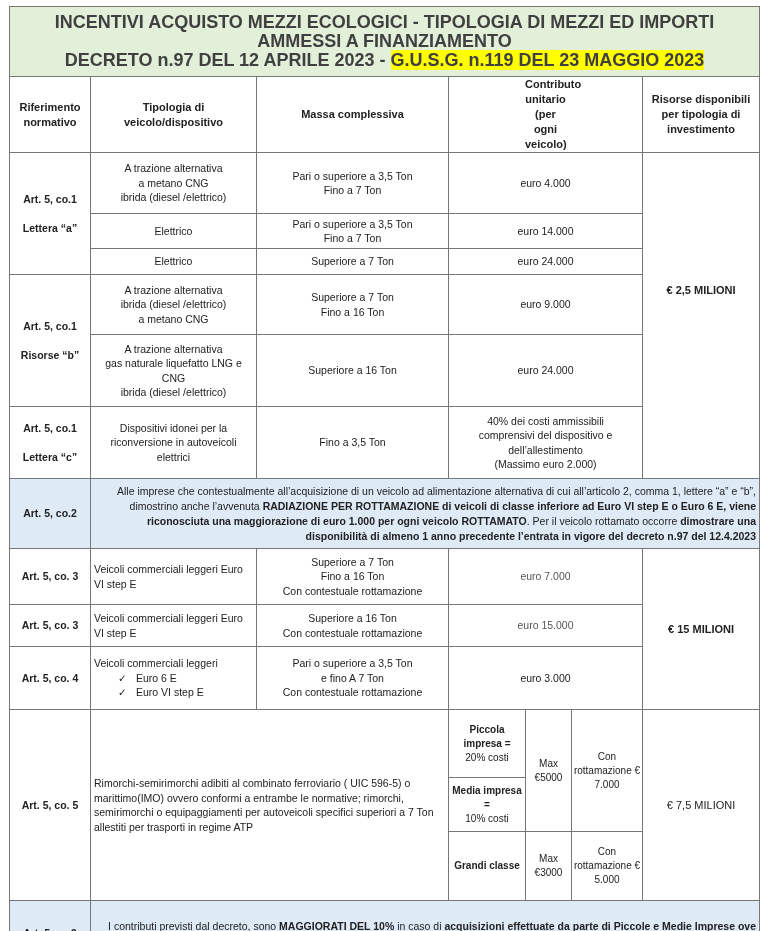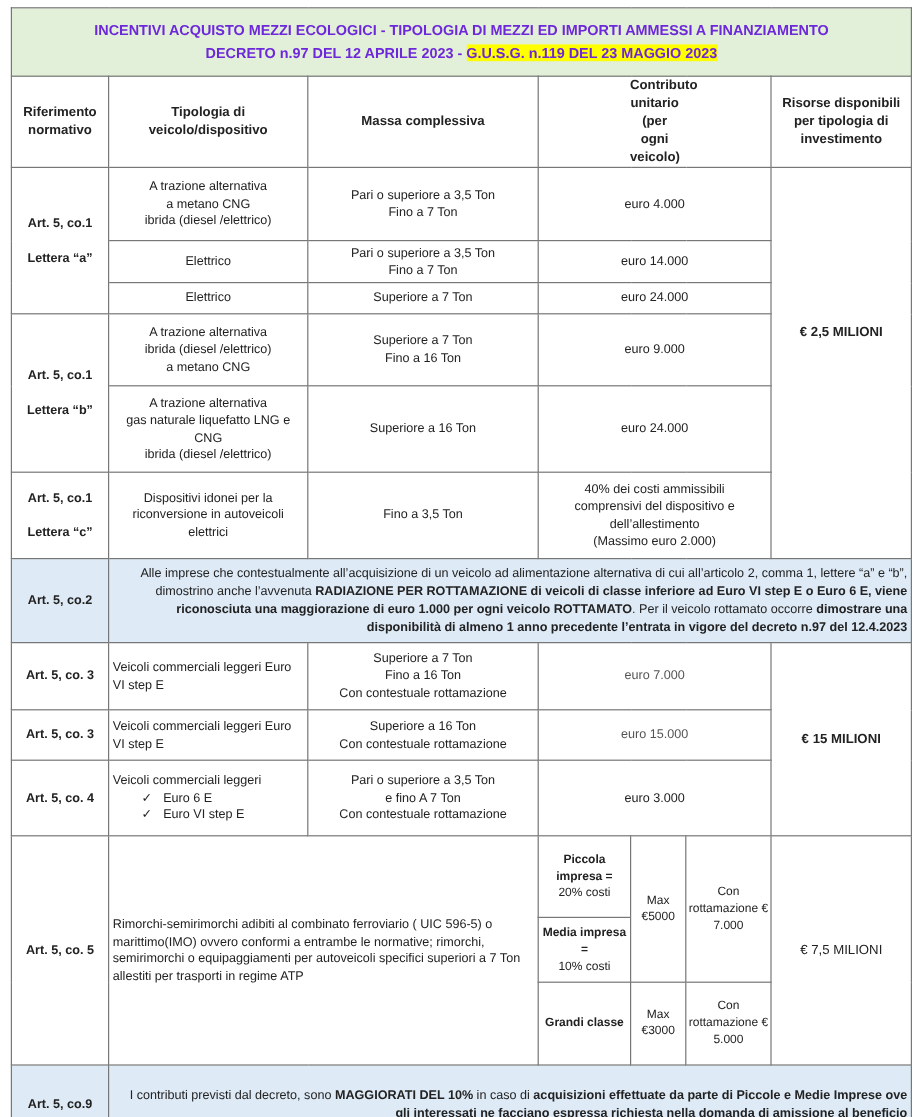--- a/index.html
+++ b/index.html
@@ -1,21 +1,21 @@
 <!DOCTYPE html>
 <html><head>
 <meta charset="utf-8">
 <style>
   html, body { margin: 0; padding: 0; background: #ffffff; }
   body { width: 768px; height: 931px; overflow: hidden; position: relative;
          font-family: "Liberation Sans", sans-serif; color: #222; }
   .tbl { position: absolute; left: 9px; top: 6px; width: 750px; }
   table { border-collapse: collapse; width: 750px; table-layout: fixed; font-size: 10.5px; }
   td, th { border: 1px solid #777; padding: 2px 3px; text-align: center; vertical-align: middle; line-height: 14.5px; }
-  .title { background: #E2EFD9; color: #6d28d9; font-weight: bold; font-size: 12px; line-height: 19px; padding: 6px 4px; }
+  .title { background: #E2EFD9; color: #404040; font-weight: bold; font-size: 18px; line-height: 19px; padding: 6px 4px; }
   .hl { background: #FFFF00; }
   .hdr { font-weight: bold; font-size: 11px; line-height: 15px; }
   .ref { font-weight: bold; font-size: 10.5px; }
   .ref .gap { display: block; height: 14px; }
   .res { font-weight: bold; font-size: 11px; }
   .res-n { font-size: 11px; }
   .blue { background: #DEEAF6; }
   .left { text-align: left; }
   .gray { color: #555; }
   .note { text-align: right; font-size: 10.5px; line-height: 15px; padding: 2px 3px; }
@@ -75,21 +75,21 @@
     <td colspan="3">euro 14.000</td>
   </tr>
   <tr style="height:26px">
     <td>Elettrico</td>
     <td>Superiore a 7 Ton</td>
     <td colspan="3">euro 24.000</td>
   </tr>
 
   <tr style="height:60px">
     <td rowspan="2" class="ref">
-      <span>Art. 5, co.1</span><span class="gap"></span><span>Lettera “b”</span>
+      <span>Art. 5, co.1</span><span class="gap"></span><span>Risorse “b”</span>
     </td>
     <td style="white-space:pre-line">A trazione alternativa
 ibrida (diesel /elettrico)
 a metano CNG</td>
     <td style="white-space:pre-line">Superiore a 7 Ton
 Fino a 16 Ton</td>
     <td colspan="3">euro 9.000</td>
   </tr>
   <tr style="height:72px">
     <td style="white-space:pre-line">A trazione alternativa

